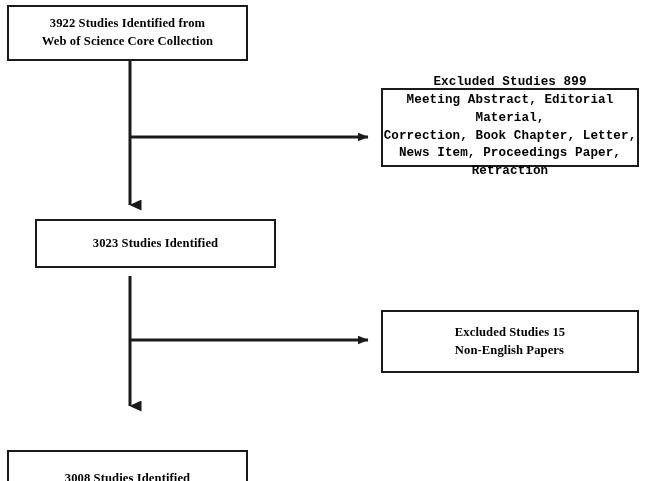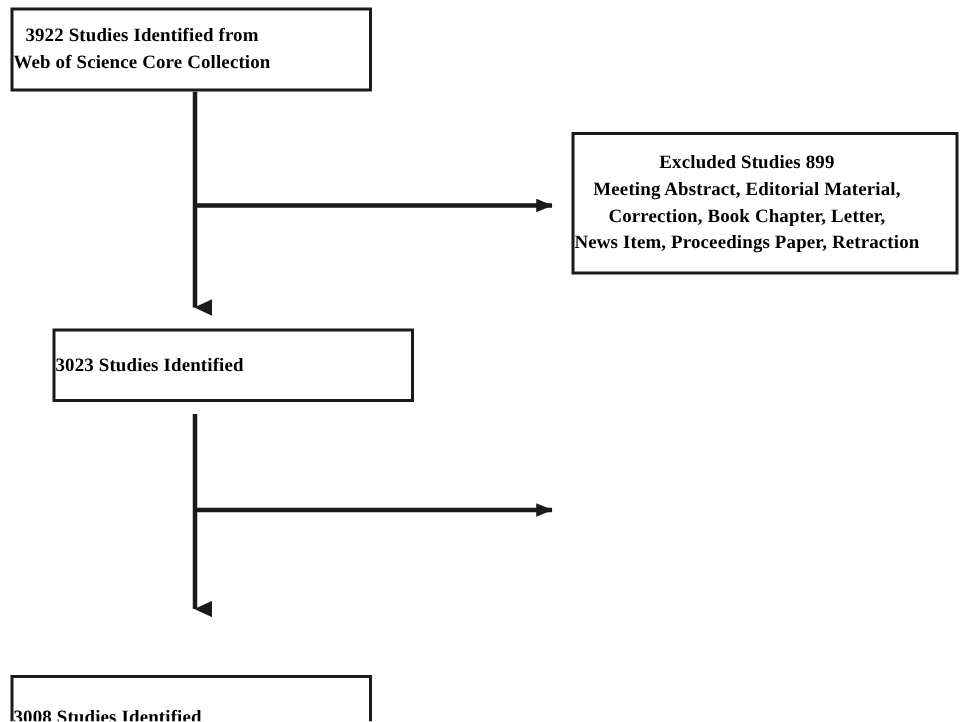--- a/index.html
+++ b/index.html
@@ -19,42 +19,42 @@
     background: #ffffff;
     overflow: hidden;
   }
   .node-box {
     position: absolute;
     box-sizing: border-box;
     border: 2.5px solid #1a1a1a;
     background: #ffffff;
     display: flex;
     align-items: center;
-    justify-content: flex-start;
+    justify-content: center;
   }
   .node-text {
     font-weight: bold;
     font-size: 12.6px;
     line-height: 1.42;
     letter-spacing: 0.1px;
     text-align: center;
     white-space: pre-line;
     color: #000000;
   }
   .node-text.block-left {
     text-align: left;
   }
 
   
   #box-identified      { left: 7px;  top: 5px;   width: 241px; height: 56px; }
   #box-after-type      { left: 7px;  top: 219px; width: 241px; height: 49px; margin-left: 28px; }
   #box-final           { left: 7px;  top: 418px; width: 241px; height: 57px; margin-top: 32px; }
 
   
-  #box-excluded-type   { left: 381px; top: 88px;  width: 258px; height: 95px; }
+  #box-excluded-type   { left: 381px; top: 88px;  width: 258px; height: 79px; font-family: Liberation Mono, monospace; }
   #box-excluded-lang   { left: 381px; top: 310px; width: 258px; height: 63px; }
 
   
   #connectors {
     position: absolute;
     left: 0;
     top: 0;
     width: 650px;
     height: 481px;
     pointer-events: none;
@@ -101,18 +101,22 @@
     <span class="node-text">Excluded Studies 899
 Meeting Abstract, Editorial Material,
 Correction, Book Chapter, Letter,
 News Item, Proceedings Paper, Retraction</span>
   </div>
 
   <div class="node-box" id="box-after-type">
     <span class="node-text">3023 Studies Identified</span>
   </div>
 
+  <div class="node-box" id="box-excluded-lang">
+    <span class="node-text block-left">Excluded Studies 15
+Non-English Papers</span>
+  </div>
 
   <div class="node-box" id="box-final">
     <span class="node-text">3008 Studies Identified</span>
   </div>
 
 </div>
 
 </body></html>

